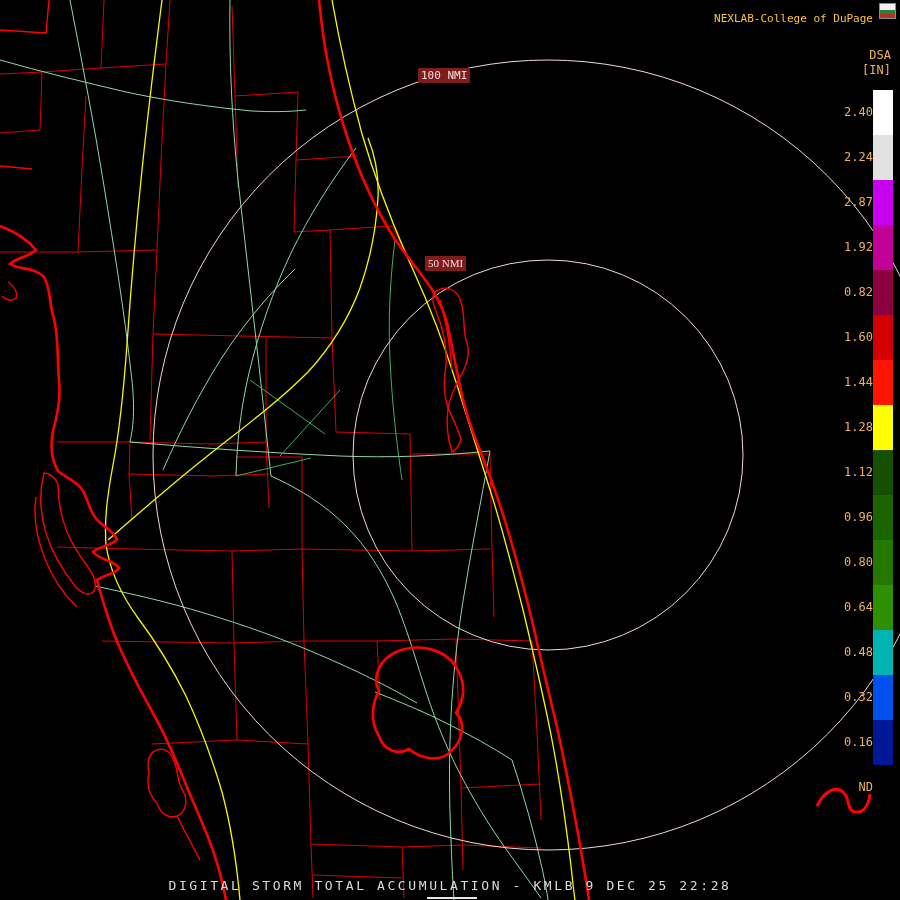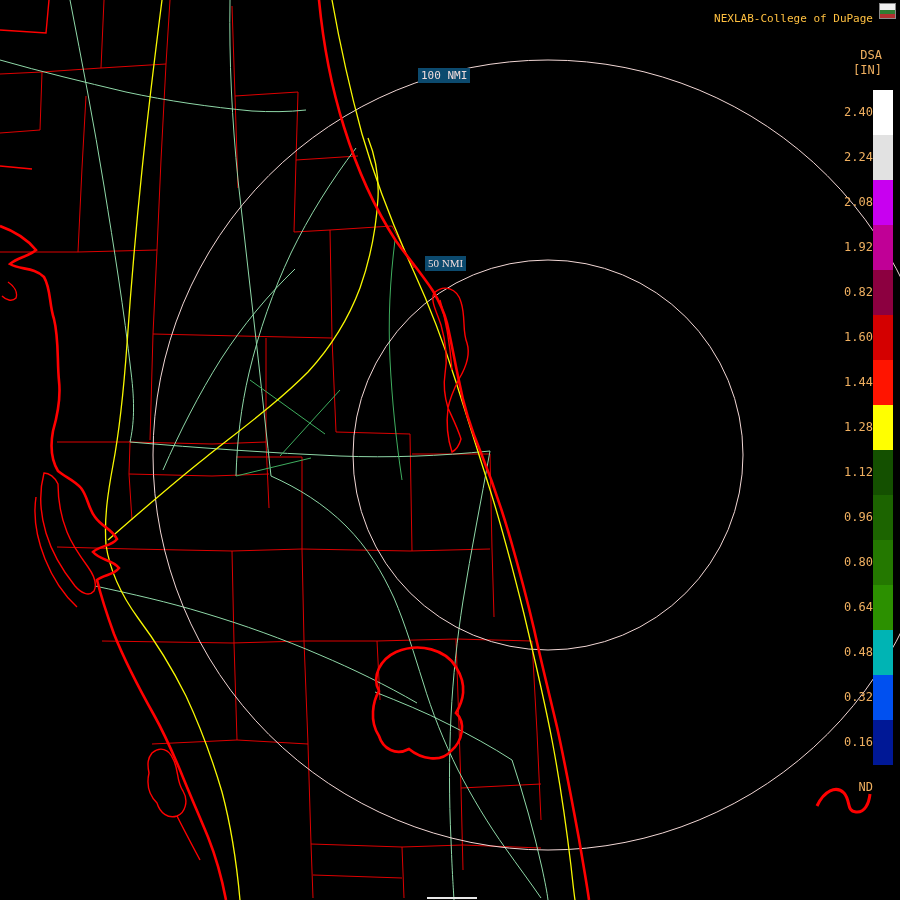--- a/index.html
+++ b/index.html
@@ -12,34 +12,34 @@
   .map-svg path, .map-svg circle{fill:none;}
   .county{stroke:var(--county,#dd0000);stroke-width:1;}
   .road{stroke:var(--road,#8fd8a8);stroke-width:1;}
   .road2{stroke:var(--road2,#3fae5f);stroke-width:1;}
   .interstate{stroke:var(--interstate,#f8f800);stroke-width:1.3;}
   .coast{stroke:var(--coast,#ff0000);stroke-width:2.6;}
   .coast-thin{stroke:var(--coast,#ff0000);stroke-width:1.4;}
   .ring{stroke:var(--ring,#f2d7d5);stroke-width:1;}
   .squiggle{stroke:var(--coast,#ff0000);stroke-width:3;}
   .ring-label{
-    position:absolute;background:#0c4a6e;color:var(--ringtext,#f0dcdc);
+    position:absolute;background:#7f1d1d;color:var(--ringtext,#f0dcdc);
     font-size:11px;line-height:13px;padding:1px 3px;white-space:nowrap;
   }
   .brand{
     position:absolute;top:12px;right:27px;color:var(--brand,#ffc040);
     font-size:11px;white-space:nowrap;padding-left:42px;
   }
   .logo{
     position:absolute;top:3px;right:4px;width:17px;height:16px;
     border:1px solid #8a8a8a;box-sizing:border-box;
     background:linear-gradient(180deg,#f0f0f0 0 45%,#2f7d33 45% 75%,#b03030 75% 100%);
   }
   .prod{
-    position:absolute;right:18px;color:var(--labeltext,#f0b060);
+    position:absolute;right:9px;color:var(--labeltext,#f0b060);
     font-size:12px;text-align:left;white-space:nowrap;margin-left:47px;
   }
   .prod-code{top:48px;}
   .prod-units{top:63px;}
   .colorbar{position:absolute;top:90px;right:7px;}
   .cbar-row{display:flex;align-items:stretch;height:45px;}
   .cbar-label{
     width:42px;text-align:right;color:var(--labeltext,#f0b060);
     font-size:12px;line-height:45px;margin-right:0;
   }
@@ -166,21 +166,21 @@
   <div class="colorbar" id="colorbar">
       <div class="cbar-row">
         <span class="cbar-label">2.40</span>
         <span class="cbar-swatch" style="background: rgb(255, 255, 255);"></span>
       </div>
       <div class="cbar-row">
         <span class="cbar-label">2.24</span>
         <span class="cbar-swatch" style="background: rgb(226, 226, 226);"></span>
       </div>
       <div class="cbar-row">
-        <span class="cbar-label">2.08</span>
+        <span class="cbar-label">2.87</span>
         <span class="cbar-swatch" style="background: rgb(200, 0, 240);"></span>
       </div>
       <div class="cbar-row">
         <span class="cbar-label">1.92</span>
         <span class="cbar-swatch" style="background: rgb(192, 0, 150);"></span>
       </div>
       <div class="cbar-row">
         <span class="cbar-label">0.82</span>
         <span class="cbar-swatch" style="background: rgb(140, 0, 64);"></span>
       </div>
@@ -223,15 +223,16 @@
       <div class="cbar-row">
         <span class="cbar-label">0.16</span>
         <span class="cbar-swatch" style="background: rgb(0, 24, 150);"></span>
       </div>
       <div class="cbar-row">
         <span class="cbar-label">ND</span>
         <span class="cbar-swatch" style="background: rgb(0, 0, 0);"></span>
       </div>
     </div>
 
+  <div class="footer">DIGITAL STORM TOTAL ACCUMULATION - KMLB 9 DEC 25 22:28</div>
   <div class="bottom-tick"></div>
 
 </div>
 
 </body></html>

